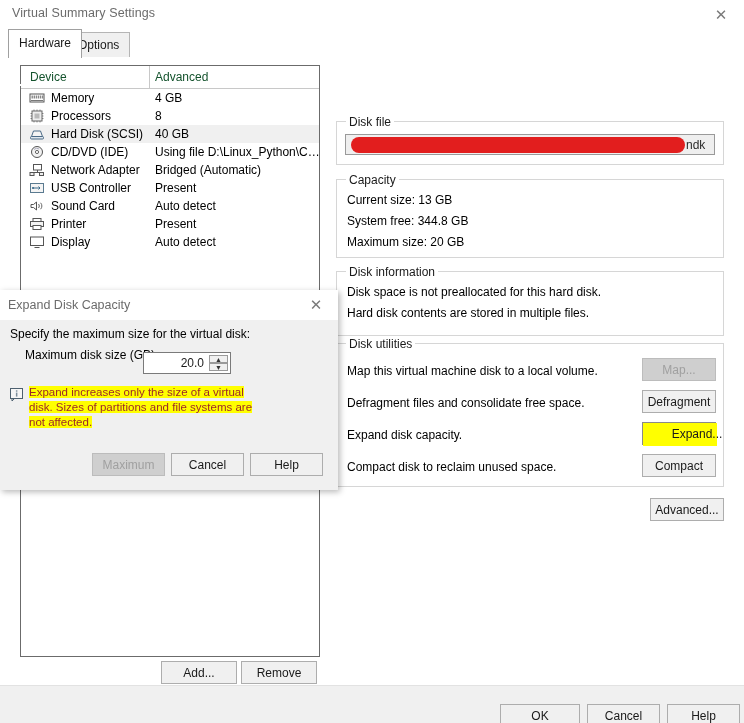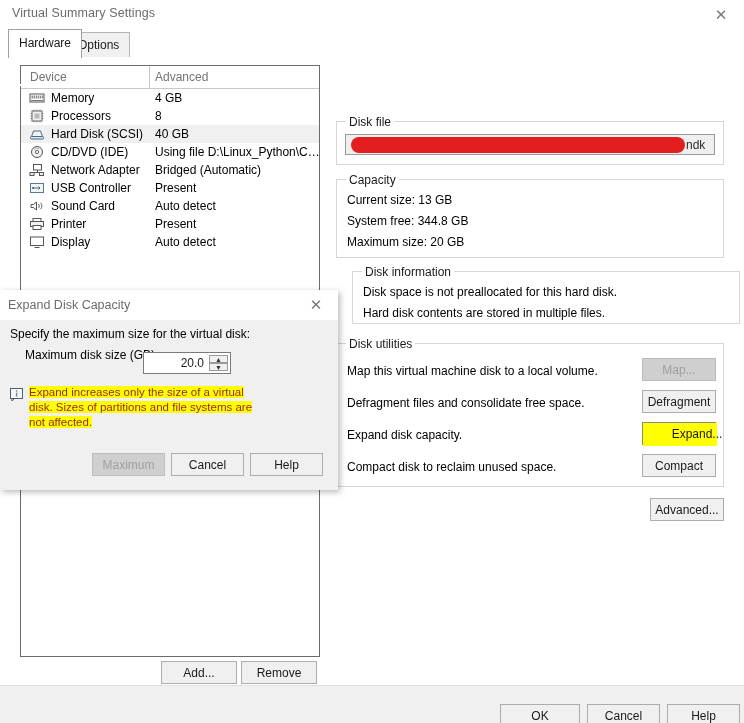--- a/index.html
+++ b/index.html
@@ -111,21 +111,21 @@
   }
   #device-head {
     position: relative;
     height: 22px;
     border-bottom: 1px solid #c8c8c8;
   }
   #device-head .hcell {
     position: absolute;
     top: 4px;
     font-size: 12px;
-    color: #737373;
+    color: #14532d;
   }
   #dh-device { left: 9px; }
   #dh-summary { left: 134px; }
   #head-sep {
     position: absolute;
     left: 128px; top: 0;
     width: 1px; height: 22px;
     background: #c8c8c8;
   }
   .device-row {
@@ -220,21 +220,21 @@
   #g-capacity .row {
     position: absolute;
     left: 10px;
     font-size: 12px;
     white-space: nowrap;
   }
   #cap-r0 { top: 13px; }
   #cap-r1 { top: 34px; }
   #cap-r2 { top: 55px; }
 
-  #g-diskinfo { left: 352px; top: 214px; width: 388px; height: 53px; }
+  #g-diskinfo { left: 336px; top: 214px; width: 388px; height: 65px; }
   #g-diskinfo .row {
     position: absolute;
     left: 10px;
     font-size: 12px;
     white-space: nowrap;
   }
   #di-r0 { top: 13px; }
   #di-r1 { top: 34px; }
 
   #g-utilities { left: 336px; top: 286px; width: 388px; height: 144px; }

